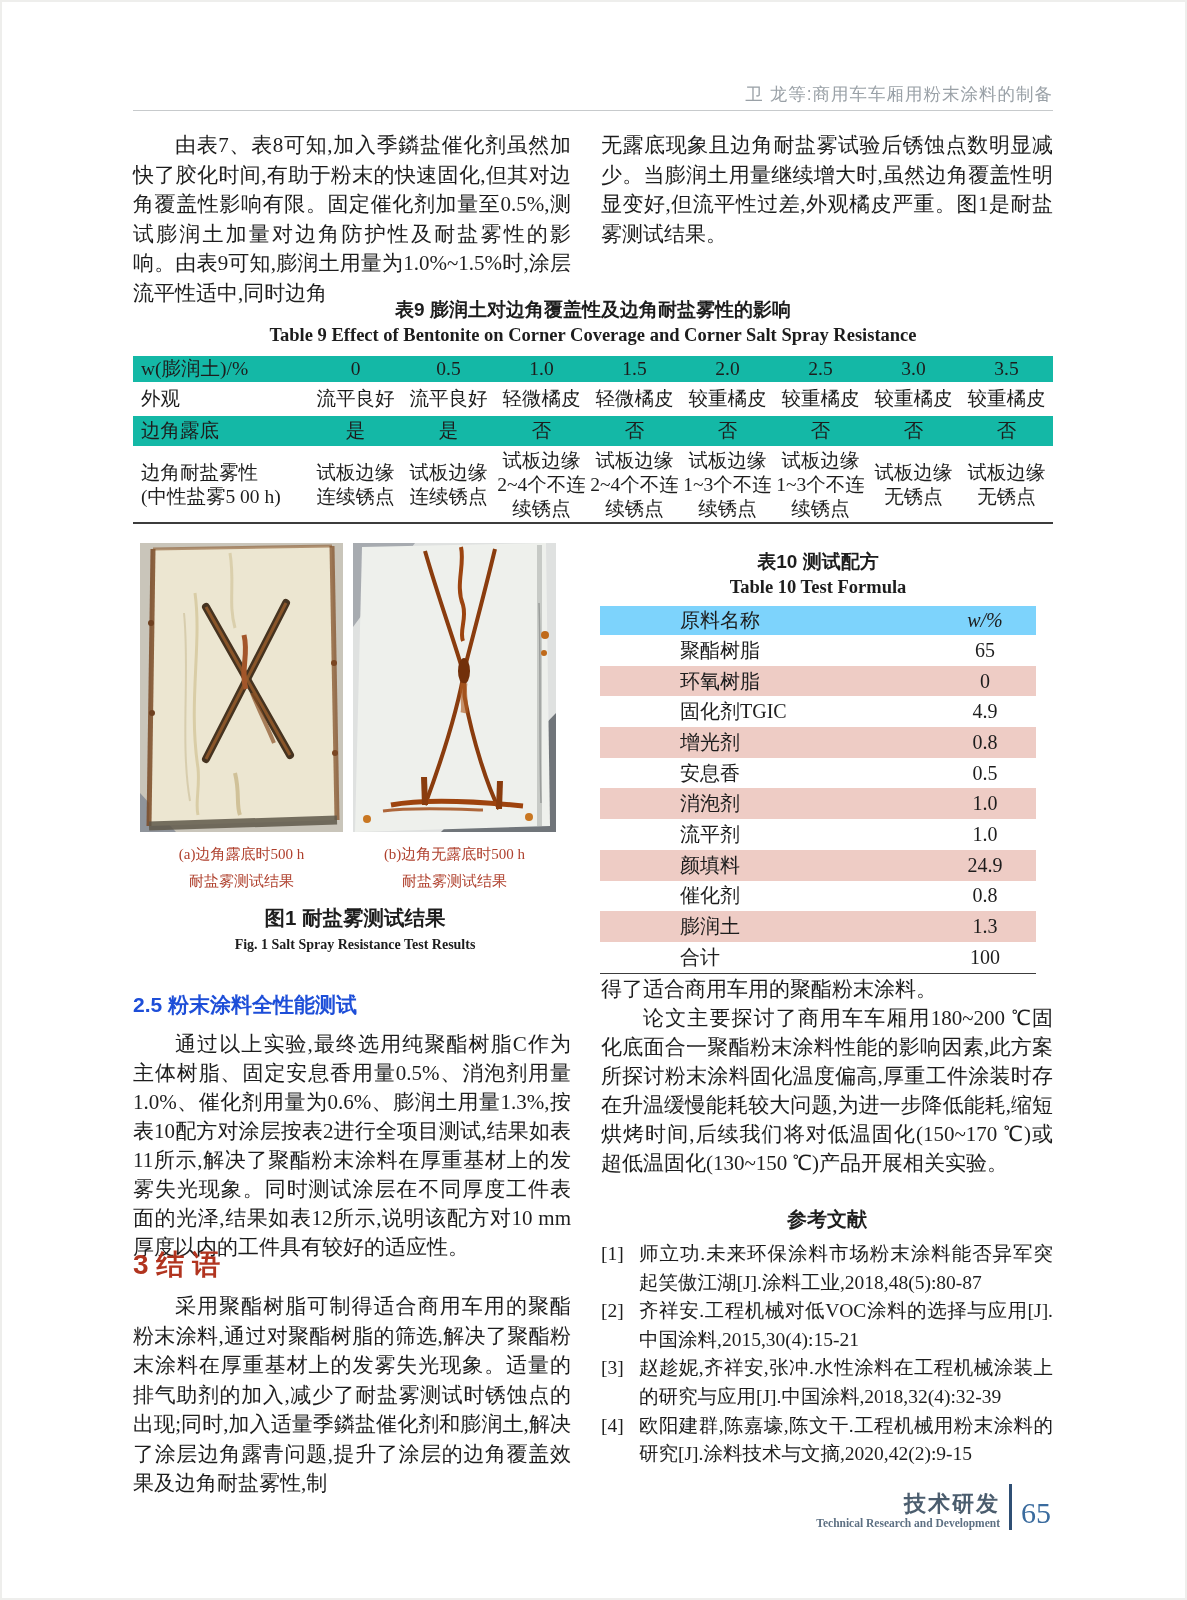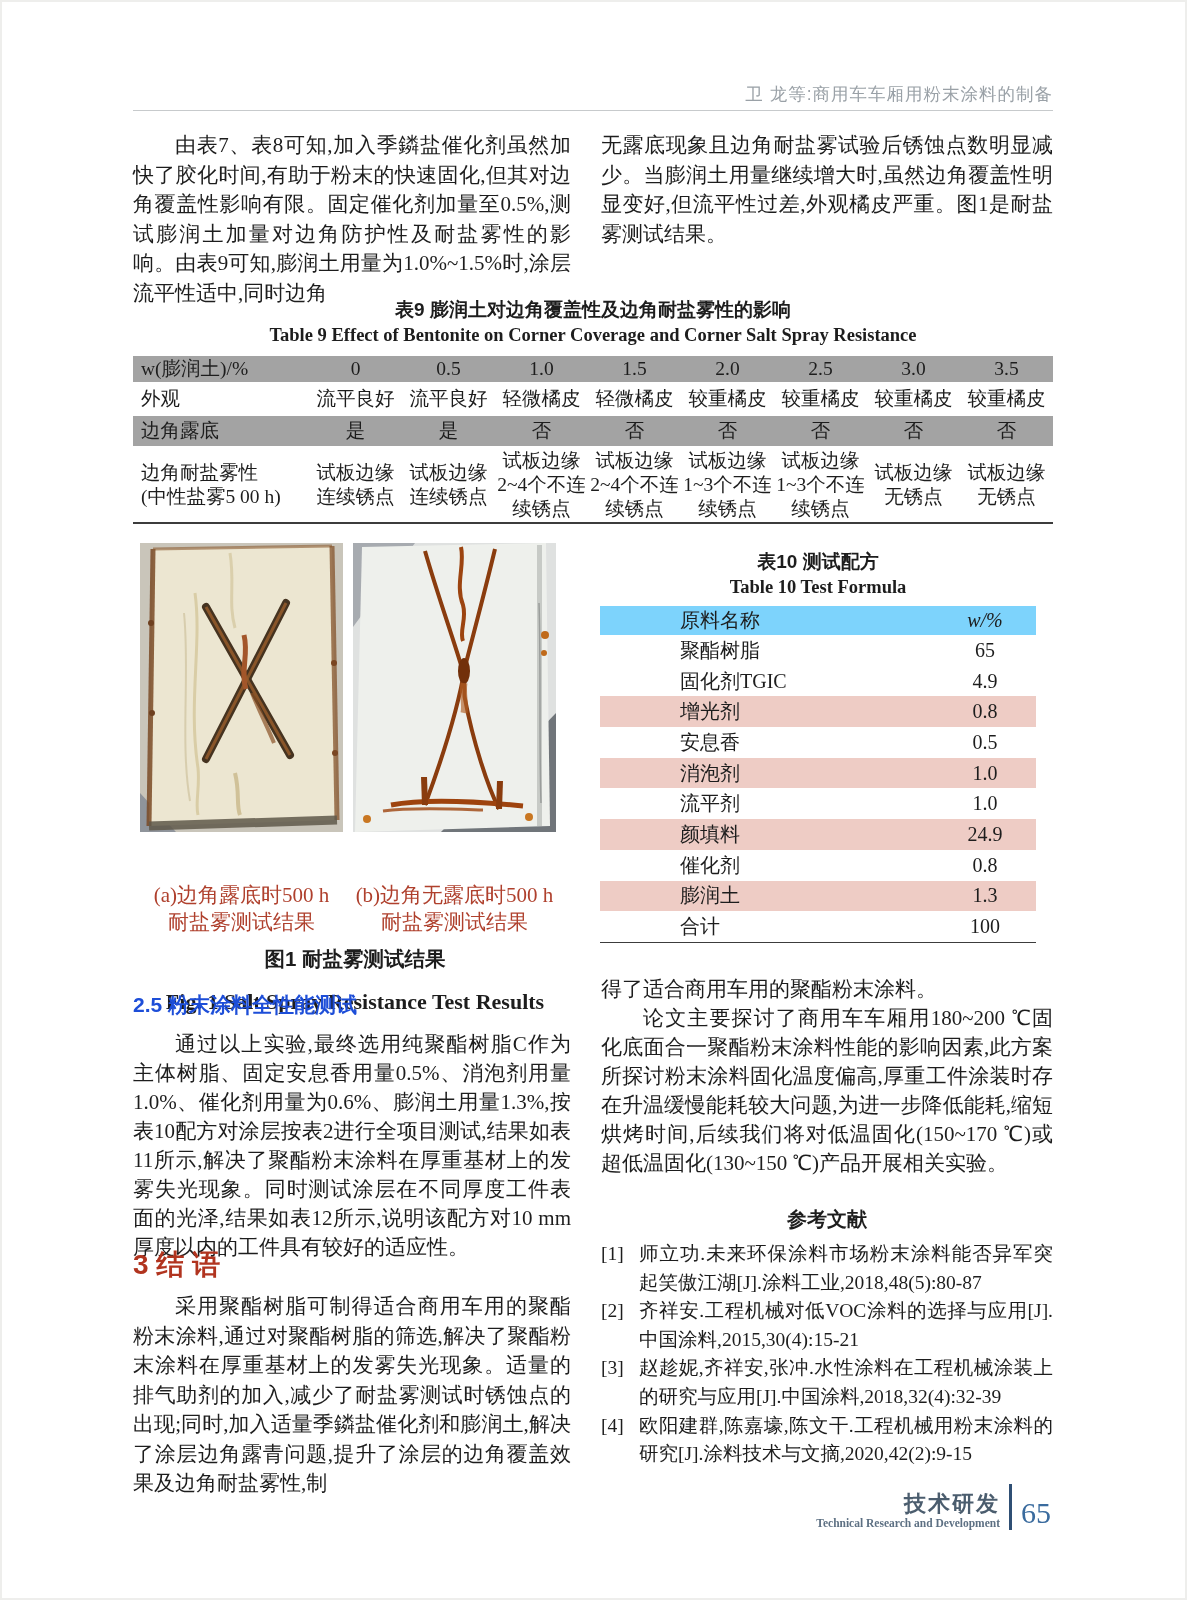--- a/index.html
+++ b/index.html
@@ -29,36 +29,36 @@
   .tbl-title-en { text-align:center; font-weight:bold; font-size:18.5px; line-height:23px;
     font-family:"Liberation Serif", serif; margin-top:2px; margin-bottom:7px; }
 
   
   .t9 { position:absolute; left:133px; top:298px; width:920px; }
   table.table9 { width:100%; border-collapse:collapse; table-layout:fixed;
     border-bottom:2px solid #3c3c3c; font-size:19.5px; }
   table.table9 td { text-align:center; padding:1px 1px; line-height:24px; vertical-align:middle; }
   table.table9 td.first { text-align:left; padding-left:8px; }
   table.table9 col.c0 { width:176px; }
-  tr.pink td { background:#a3a3a3; border-top:2px solid #fff; border-bottom:2px solid #fff; }
+  tr.pink td { background:#14b8a6; border-top:2px solid #fff; border-bottom:2px solid #fff; }
   tr.h26 td { height:24px; }
   tr.h30 td { height:28px; }
   tr.h70 td { height:70px; }
   td.pre { white-space:pre-line; }
 
   
   .fig { position:absolute; left:140px; top:543px; width:430px; }
   .fig-photos { display:flex; gap:10px; }
   svg.photo { width:203px; height:289px; display:block; }
   .fig-captions { display:flex; gap:10px; margin-top:9px; }
-  .fig-cap { width:203px; text-align:center; color:#af402d; font-size:21px;
-    line-height:27px; white-space:pre-line; font-family:"Liberation Serif", serif;margin-top:41px; }
+  .fig-cap { width:203px; text-align:center; color:#af402d; font-size:15px;
+    line-height:27px; white-space:pre-line; font-family:"Liberation Serif", serif; }
   .fig-title-cn { text-align:center; font-weight:bold; font-size:20.5px; margin-top:9px;
     font-family:"Liberation Sans", sans-serif; }
-  .fig-title-en { text-align:center; font-weight:bold; font-size:22px; margin-top:16px;
+  .fig-title-en { text-align:center; font-weight:bold; font-size:14px; margin-top:5px;
     font-family:"Liberation Serif", serif; }
 
   
   .t10 { position:absolute; left:600px; top:550px; width:436px; }
   table.table10 { width:100%; border-collapse:collapse; table-layout:fixed;
     border-bottom:1.5px solid #3c3c3c; font-size:20px; }
   table.table10 td { height:28.7px; vertical-align:middle; }
   table.table10 td.name { text-align:left; padding-left:80px; width:58%; }
   table.table10 td.val  { text-align:center; }
   table.table10 tr.head td { background:#7dd3fc; height:27px; }
@@ -237,20 +237,24 @@
     <table class="table10">
       <tbody>
           <tr class="head">
         <td class="name">原料名称</td>
         <td class="val">w/%</td>
       </tr>
       <tr>
         <td class="name">聚酯树脂</td>
         <td class="val">65</td>
       </tr>
+      <tr class="alt">
+        <td class="name">环氧树脂</td>
+        <td class="val">0</td>
+      </tr>
       <tr>
         <td class="name">固化剂TGIC</td>
         <td class="val">4.9</td>
       </tr>
       <tr class="alt">
         <td class="name">增光剂</td>
         <td class="val">0.8</td>
       </tr>
       <tr>
         <td class="name">安息香</td>

